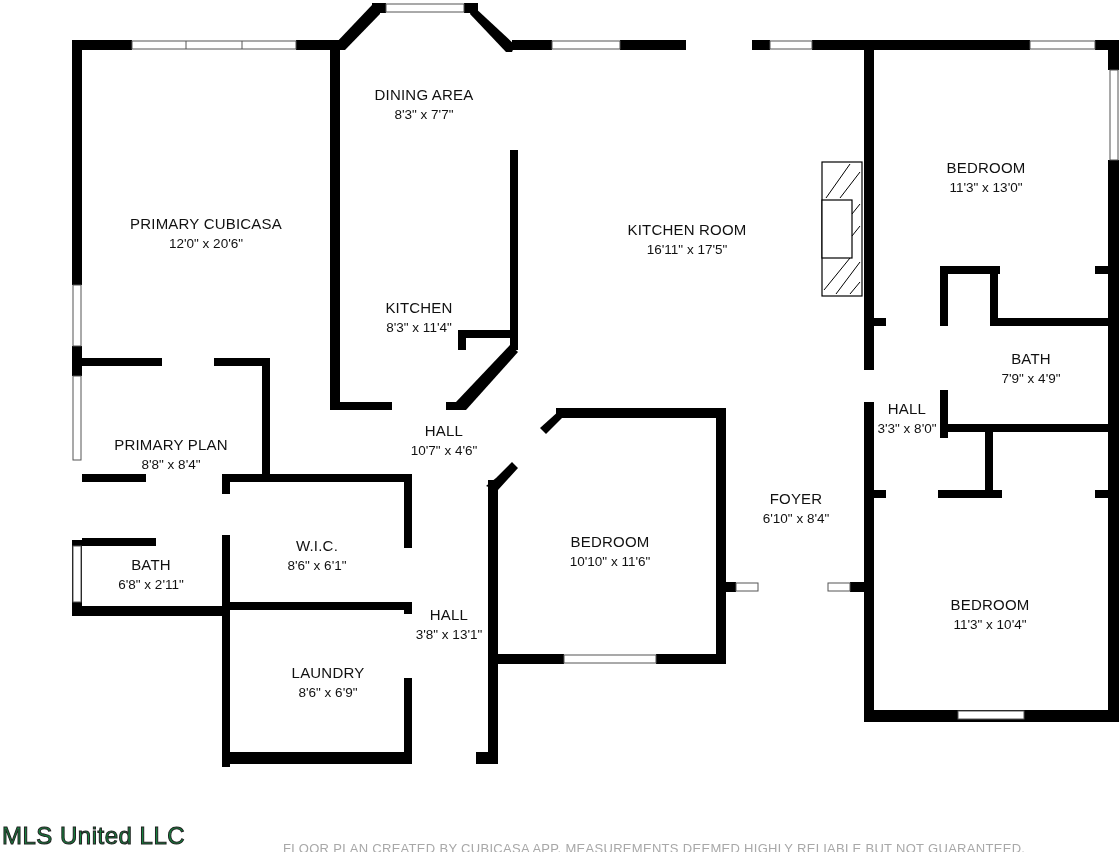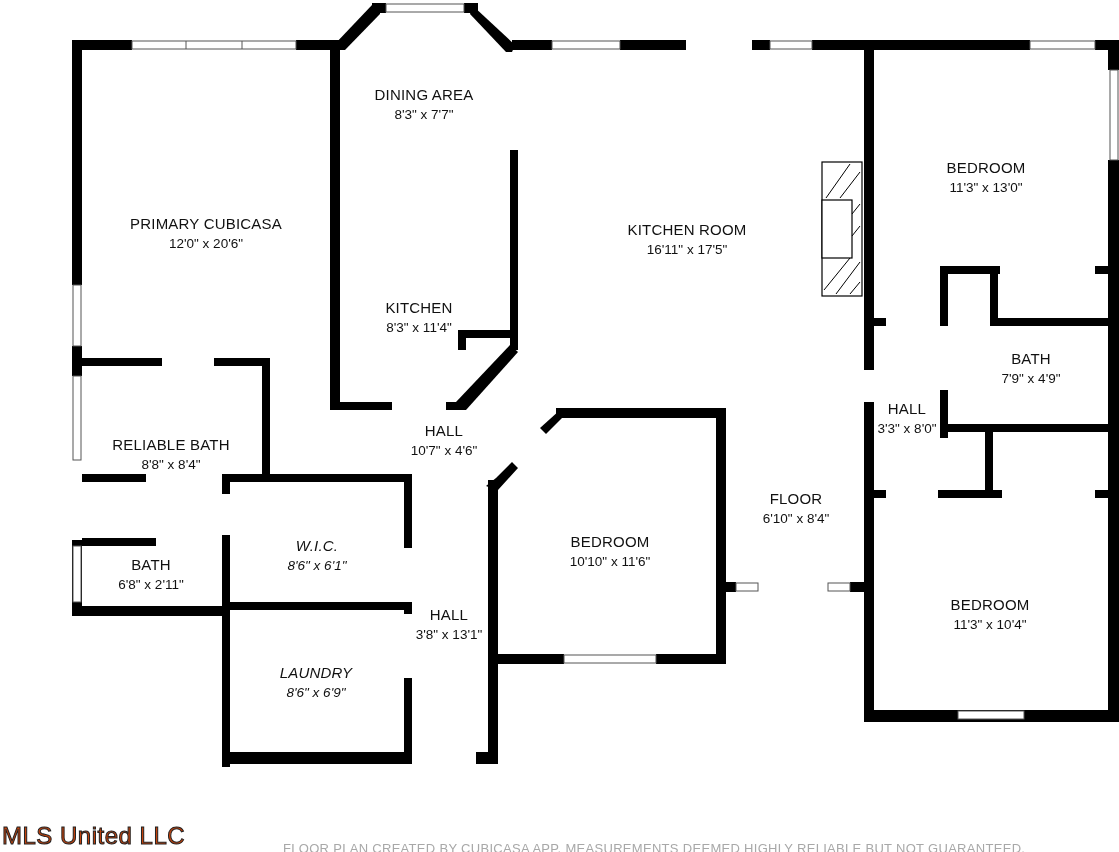--- a/index.html
+++ b/index.html
@@ -4,21 +4,21 @@
   <style>
     html, body { margin: 0; padding: 0; background: #ffffff; }
     body { width: 1119px; height: 852px; position: relative; overflow: hidden;
            font-family: "Liberation Sans", "DejaVu Sans", sans-serif; color: #111; }
     #plan { position: absolute; left: 0; top: 0; width: 1119px; height: 852px; }
     .room-label { position: absolute; transform: translate(-50%, -50%); text-align: center;
                   white-space: nowrap; line-height: 20px; }
     .room-name { display: block; font-size: 15px; letter-spacing: 0.2px; }
     .room-dim { display: block; font-size: 13.5px; }
     .footer-brand { position: absolute; left: 2px; top: 822px; font-size: 24px;
-                    color: #c2410c; -webkit-text-stroke: 1px #222; letter-spacing: 0.5px;
+                    color: #15803d; -webkit-text-stroke: 1px #222; letter-spacing: 0.5px;
                     font-family: "Liberation Sans", sans-serif; }
     .footer-note { position: absolute; left: 283px; top: 841px; font-size: 13px;
                    color: #a8a8a8; letter-spacing: 0.3px; }
   </style>
 </head>
 <body>
 
 <svg id="plan" viewBox="0 0 1119 852" xmlns="http://www.w3.org/2000/svg">
   <g fill="#000">
 
@@ -143,49 +143,49 @@
     </div>
     <div class="room-label" style="left: 687px; top: 240px;">
       <span class="room-name">KITCHEN ROOM</span>
       <span class="room-dim">16'11" x 17'5"</span>
     </div>
     <div class="room-label" style="left: 986px; top: 178px;">
       <span class="room-name">BEDROOM</span>
       <span class="room-dim">11'3" x 13'0"</span>
     </div>
     <div class="room-label" style="left: 171px; top: 455px;">
-      <span class="room-name">RELIABLE BATH</span>
+      <span class="room-name">PRIMARY PLAN</span>
       <span class="room-dim">8'8" x 8'4"</span>
     </div>
     <div class="room-label" style="left: 444px; top: 441px;">
       <span class="room-name">HALL</span>
       <span class="room-dim">10'7" x 4'6"</span>
     </div>
     <div class="room-label" style="left: 151px; top: 575px;">
       <span class="room-name">BATH</span>
       <span class="room-dim">6'8" x 2'11"</span>
     </div>
-    <div class="room-label" style="left: 317px; top: 556px; font-style: italic;">
+    <div class="room-label" style="left: 317px; top: 556px;">
       <span class="room-name">W.I.C.</span>
       <span class="room-dim">8'6" x 6'1"</span>
     </div>
     <div class="room-label" style="left: 449px; top: 625px;">
       <span class="room-name">HALL</span>
       <span class="room-dim">3'8" x 13'1"</span>
     </div>
-    <div class="room-label" style="left: 316px; top: 683px; font-style: italic;">
+    <div class="room-label" style="left: 328px; top: 683px;">
       <span class="room-name">LAUNDRY</span>
       <span class="room-dim">8'6" x 6'9"</span>
     </div>
     <div class="room-label" style="left: 610px; top: 552px;">
       <span class="room-name">BEDROOM</span>
       <span class="room-dim">10'10" x 11'6"</span>
     </div>
     <div class="room-label" style="left: 796px; top: 509px;">
-      <span class="room-name">FLOOR</span>
+      <span class="room-name">FOYER</span>
       <span class="room-dim">6'10" x 8'4"</span>
     </div>
     <div class="room-label" style="left: 1031px; top: 369px;">
       <span class="room-name">BATH</span>
       <span class="room-dim">7'9" x 4'9"</span>
     </div>
     <div class="room-label" style="left: 907px; top: 419px;">
       <span class="room-name">HALL</span>
       <span class="room-dim">3'3" x 8'0"</span>
     </div>

